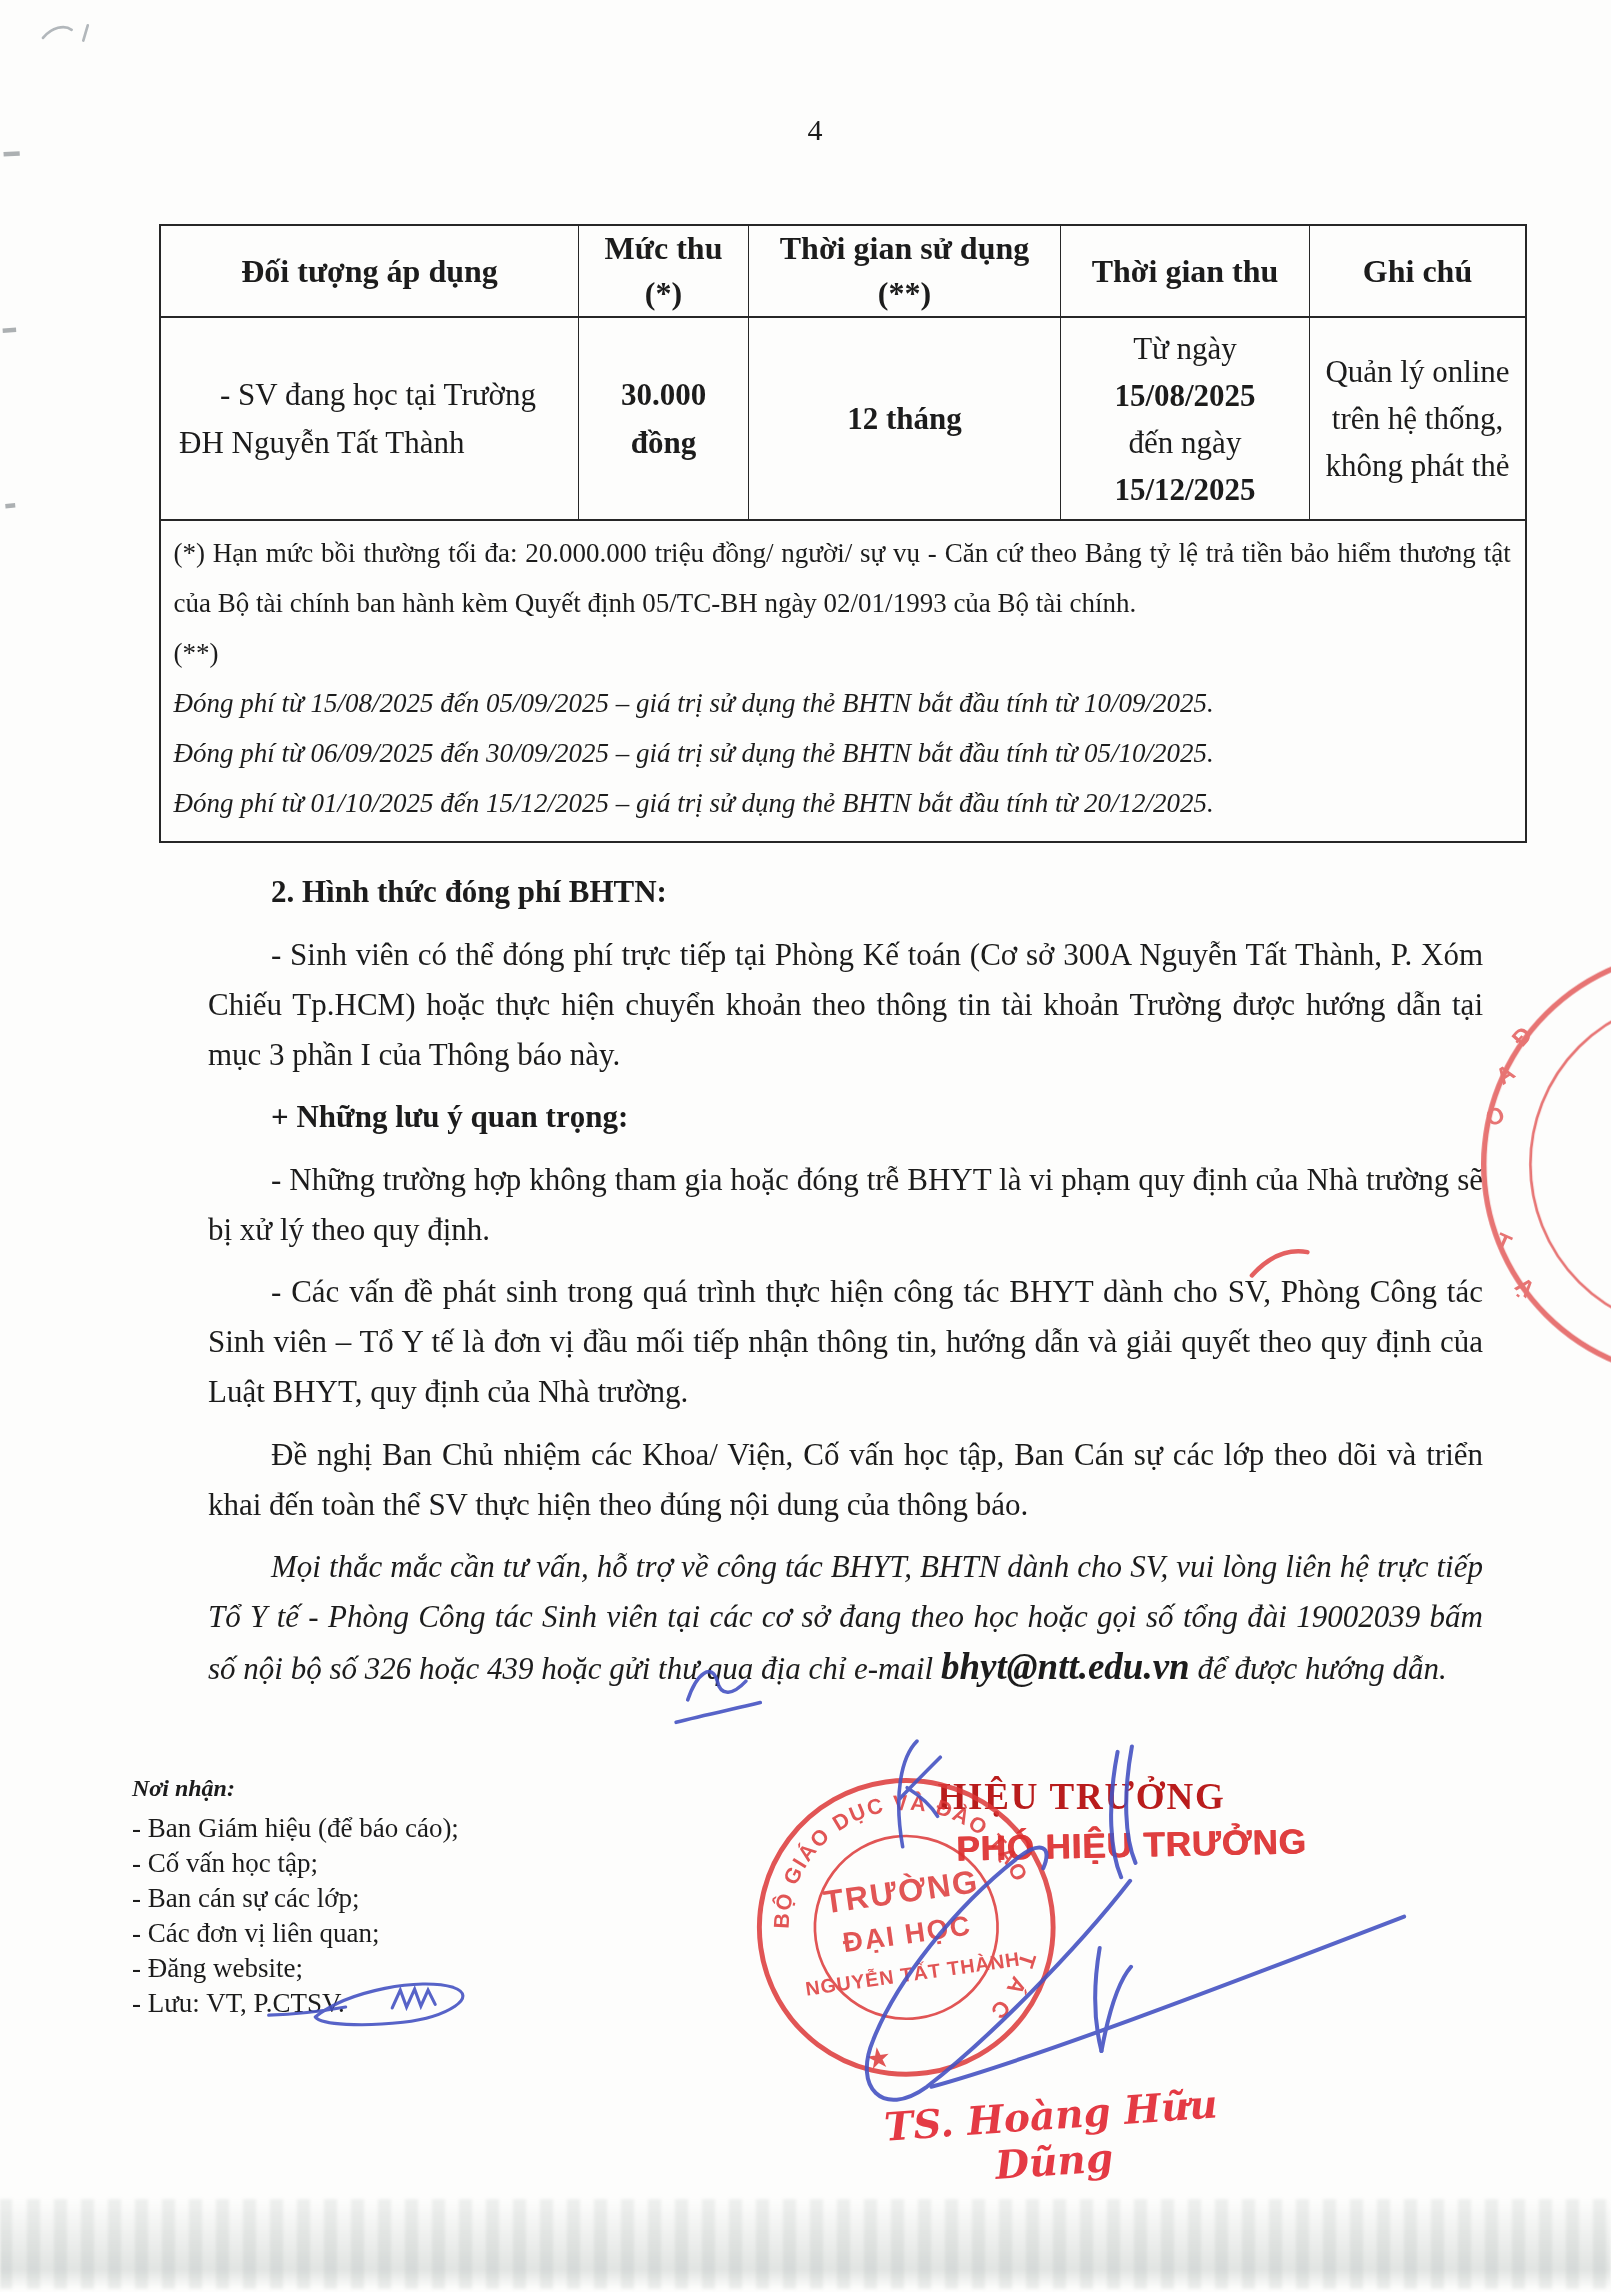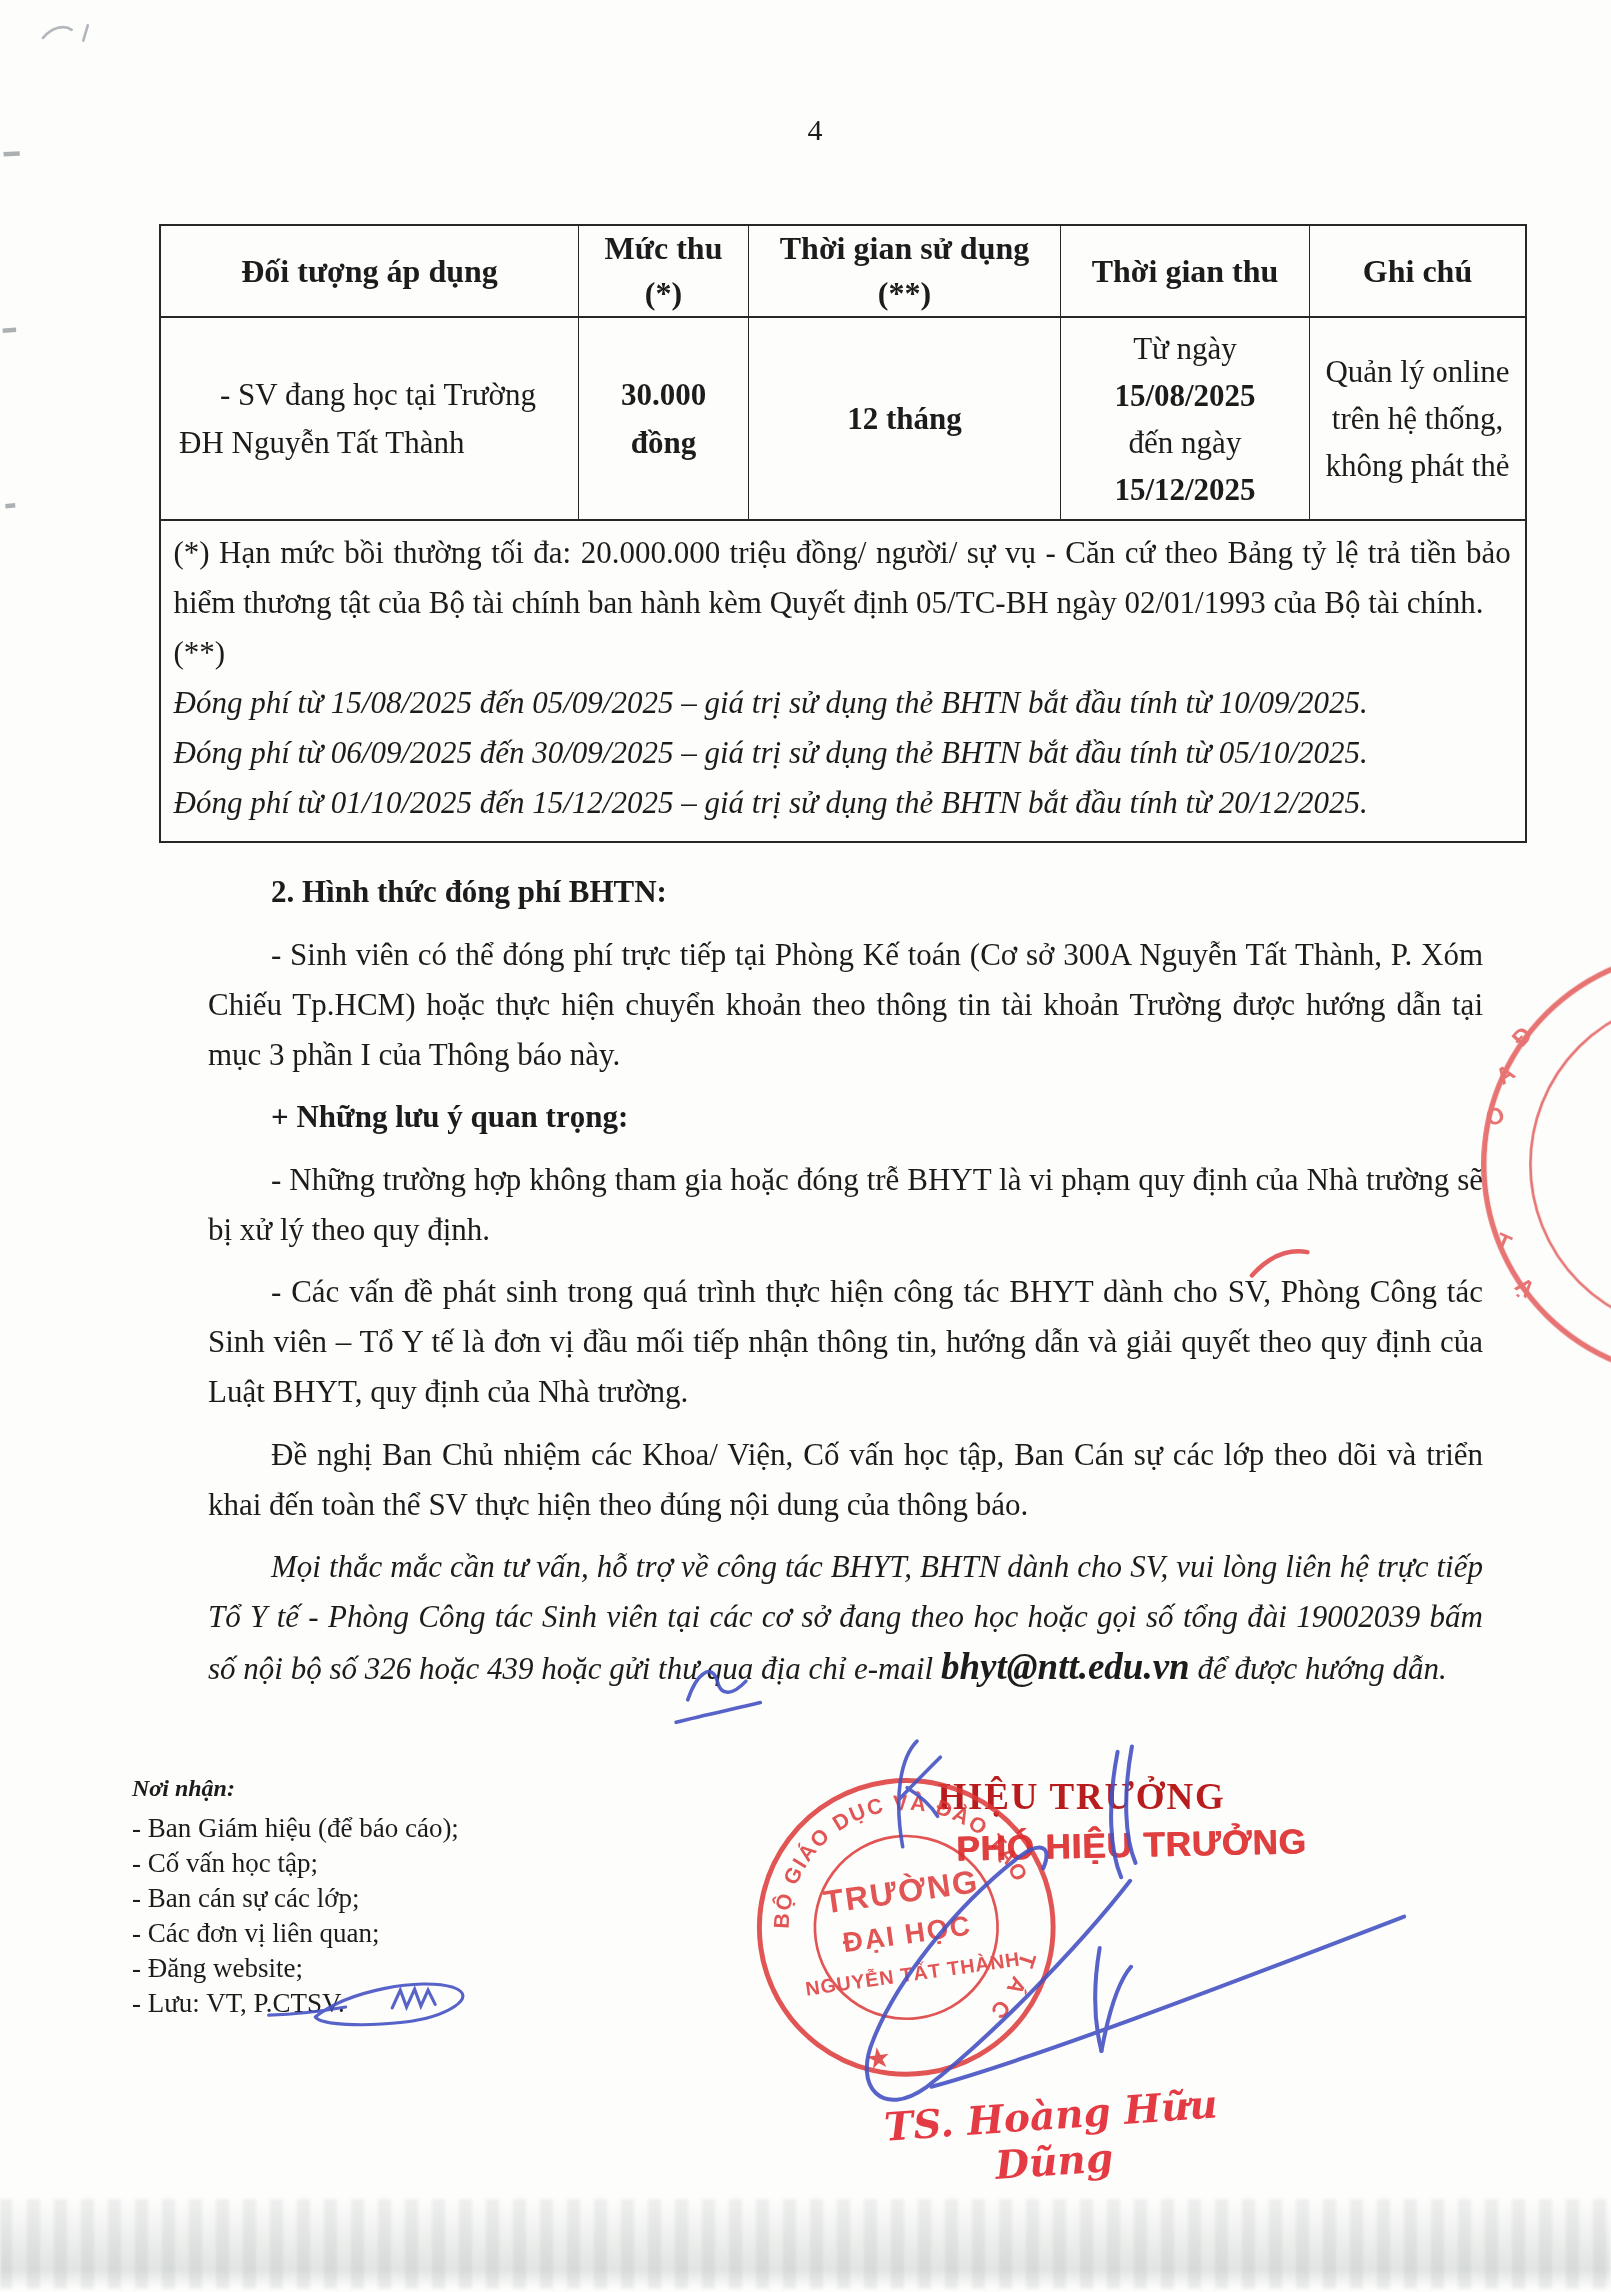--- a/index.html
+++ b/index.html
@@ -25,21 +25,21 @@
   .c4 { flex:0 0 249px; } .c5 { flex:1 1 auto; }
   .trow-header .tcell { font-weight:bold; font-size:32px; line-height:45px; }
   .cell-subject { justify-content:flex-start; text-align:left;
     padding:0 10.7px 0 18px; text-indent:41px; line-height:48px; }
   .cell-fee { font-weight:bold; line-height:48px; }
   .cell-duration { font-weight:bold; }
   .cell-collect { flex-direction:column; line-height:47px; }
   .cell-collect .bold { font-weight:bold; }
   .cell-note { padding:0 12.5px; line-height:47px; }
   .tfoot { box-sizing:border-box; padding:7.2px 14.3px 12.5px 12.5px;
-    font-size:31px; line-height:50px; }
+    font-size:27px; line-height:50px; }
   .tfoot .just { text-align:justify; }
   .tfoot .nline { white-space:nowrap;font-style:italic; }
   
   .content { position:absolute; left:208px; top:867px; width:1275px;
     font-size:31px; line-height:50px; }
   .content p { margin:12.5px 0 0 0; text-align:justify; text-indent:63px; }
   .content .sec-title { font-weight:bold; text-indent:63px; margin-top:0; }
   .content .notes-title { font-weight:bold; }
   .content .contact { font-style:italic; }
   .content .email { font-style:italic; font-weight:bold; font-size:37px; }

